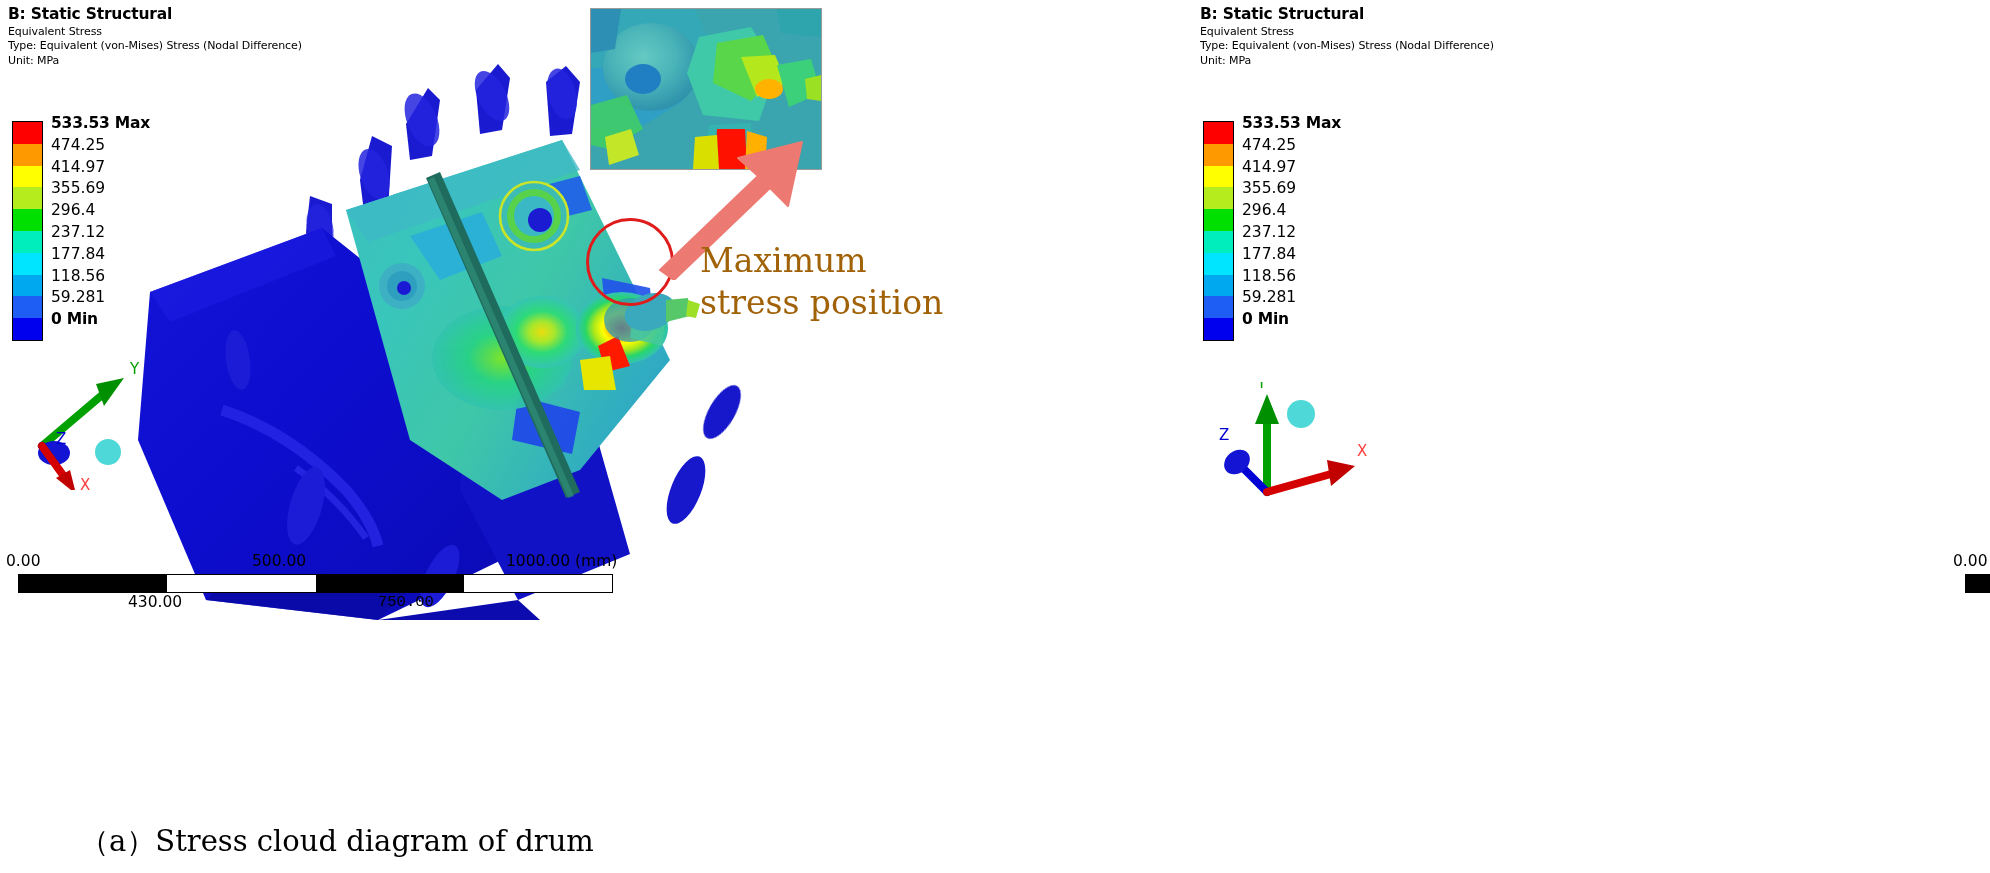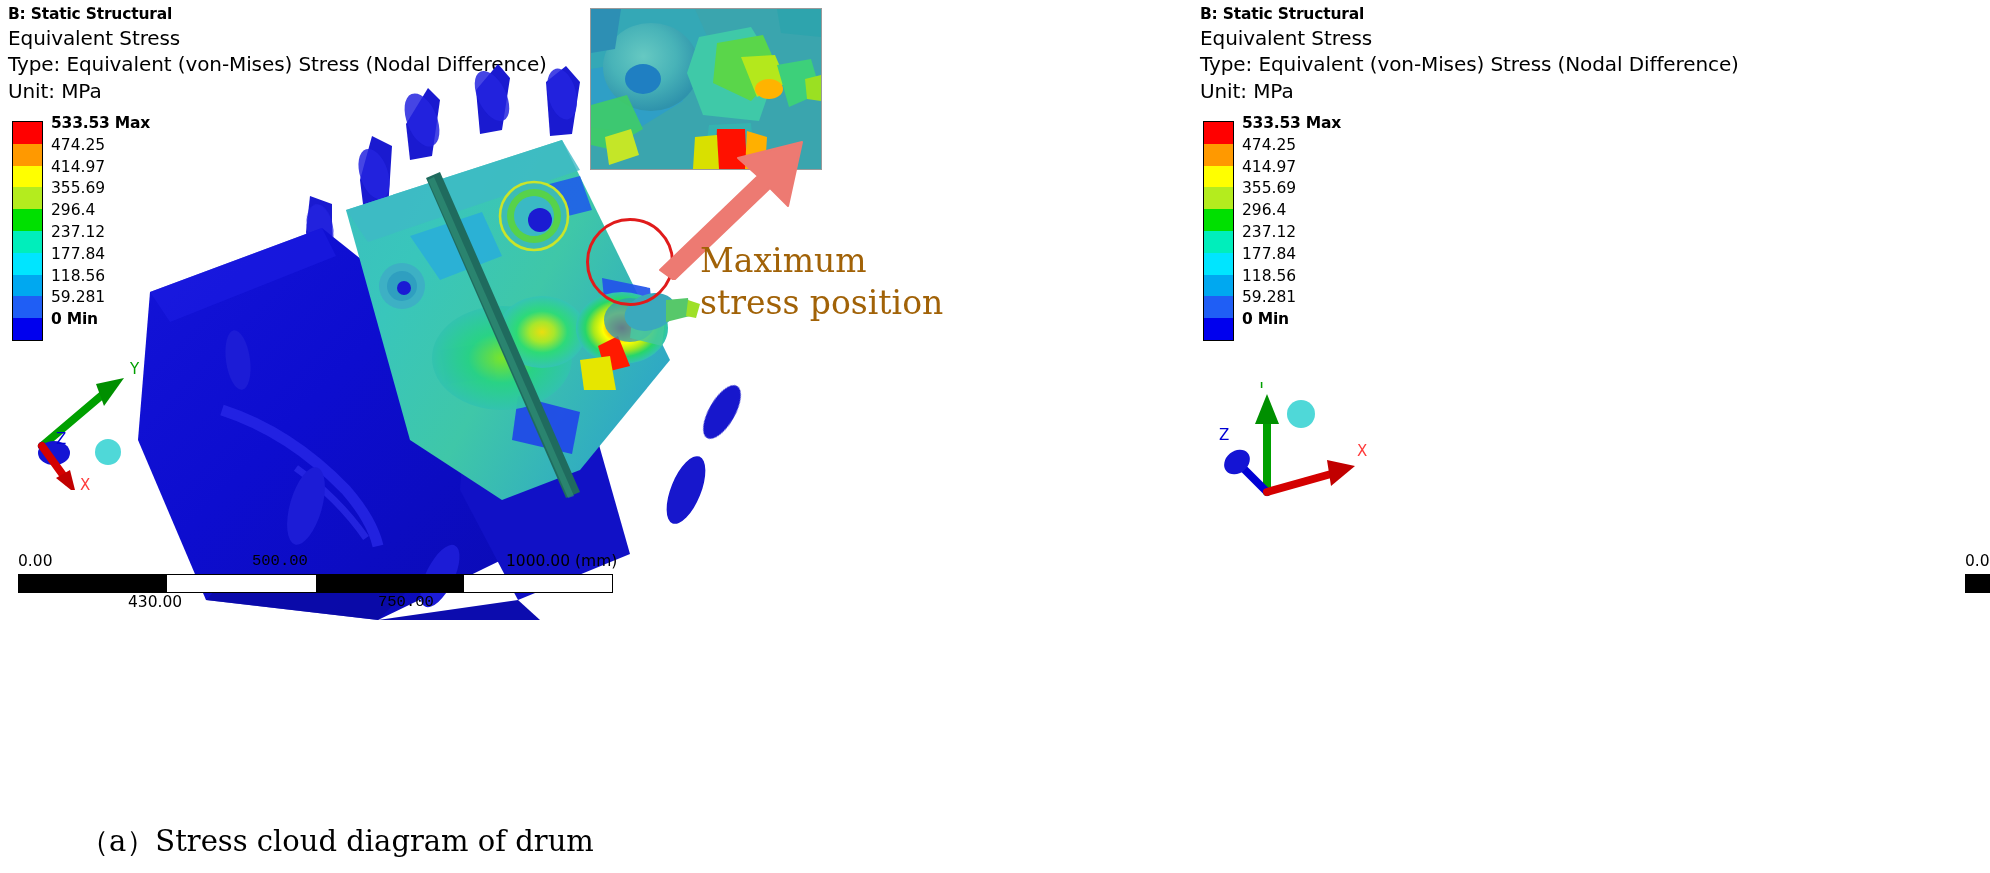--- a/index.html
+++ b/index.html
@@ -6,21 +6,21 @@
   html,body{margin:0;padding:0;background:#ffffff;}
   body{width:1990px;height:873px;position:relative;overflow:hidden;
        font-family:"DejaVu Sans","Liberation Sans",sans-serif;}
   .panel{position:absolute;top:0;height:873px;}
   #panel-a{left:0;width:995px;}
   #panel-b{left:995px;width:995px;}
 
   
   .hdr{position:absolute;color:#000;line-height:1.33;}
   .hdr .l1{font-weight:bold;font-size:15.5px;letter-spacing:-0.2px;}
-  .hdr .l2,.hdr .l3,.hdr .l4{font-size:20px;letter-spacing:-0.1px;}
+  .hdr .l2,.hdr .l3,.hdr .l4{font-size:11px;letter-spacing:-0.1px;}
   #hdr-a{left:8px;top:4px;}
   #hdr-b{left:205px;top:4px;}
 
   
   .legend{position:absolute;}
   #legend-a{left:12px;top:113px;}
   #legend-b{left:208px;top:113px;}
   .legend-bar{position:absolute;left:0;top:8px;width:29px;
               border:1.6px solid #000;box-sizing:content-box;}
   .legend-bar .band{height:21.8px;display:block;}
@@ -39,22 +39,22 @@
   #triad-a{left:8px;top:360px;}
   #triad-b{left:210px;top:382px;}
   .triad text{font-family:"DejaVu Sans","Liberation Sans",sans-serif;font-size:15px;}
 
   
   .scalewrap{position:absolute;}
   #scale-a{left:6px;top:552px;width:615px;}
   #scale-b{left:958px;top:552px;width:615px;}
   .scale-top{position:relative;height:22px;}
   .scale-top span{position:absolute;font-size:15.5px;color:#000;white-space:nowrap;}
-  .scale-t0{left:0;margin-left:12px;}
-  .scale-t500{left:246px;font-family:Liberation Mono, monospace;}
+  .scale-t0{left:0;}
+  .scale-t500{left:246px;}
   .scale-t1000{left:500px;}
   .scale-bar{display:flex;height:19px;border:1.6px solid #000;
              width:595px;margin-left:12px;box-sizing:border-box;}
   .scale-bar div{flex:1;}
   .seg-dark{background:#000;}
   .seg-light{background:#fff;}
   .scale-bot{position:relative;height:24px;}
   .scale-bot span{position:absolute;font-size:15.5px;color:#000;white-space:nowrap;}
   .scale-b250{left:122px;}
   .scale-b750{left:372px;font-family:Liberation Mono, monospace;}

